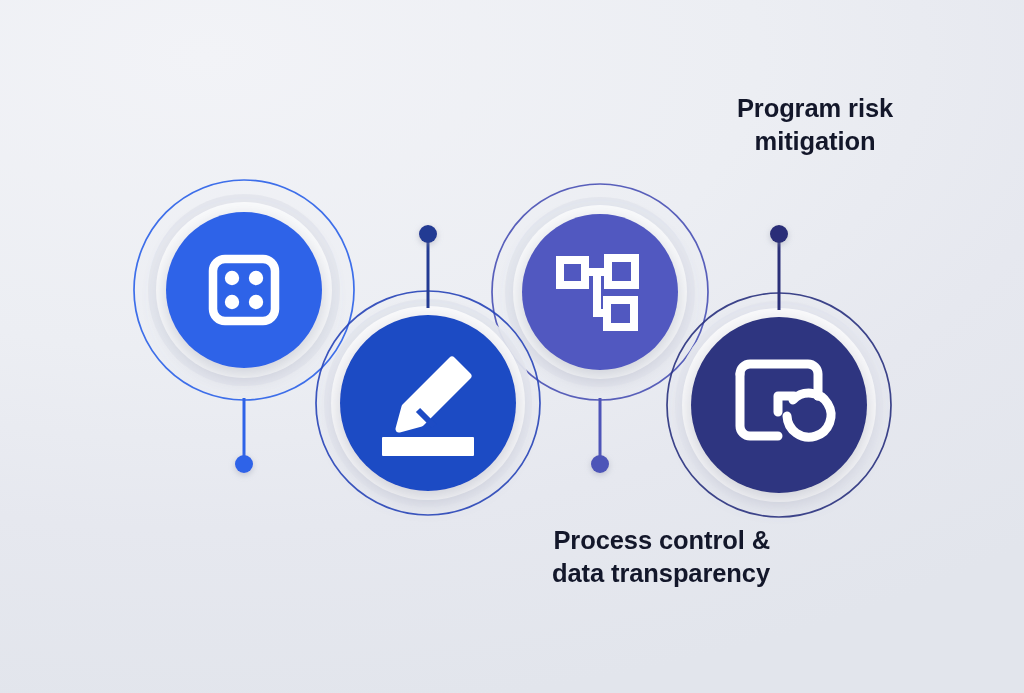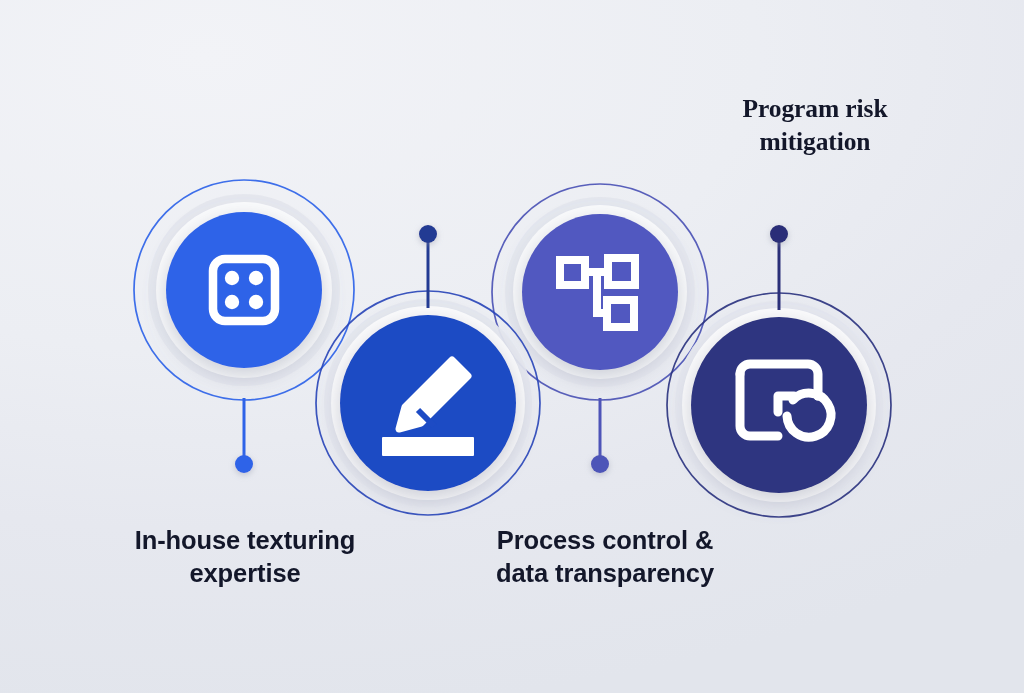--- a/index.html
+++ b/index.html
@@ -37,21 +37,21 @@
     font-weight: bold;
     font-size: 25.5px;
     line-height: 1.30;
     text-align: center;
     letter-spacing: -0.1px;
     white-space: pre-line;
   }
   .label-1 { left: 40px;  top: 524px; width: 410px; }
   .label-2 { left: 278px; top: 92px;  width: 330px; }
   .label-3 { left: 440px; top: 524px; width: 330px; }
-  .label-4 { left: 660px; top: 92px;  width: 310px; font-family: Liberation Serif, serif; }
+  .label-4 { left: 660px; top: 92px;  width: 310px; }
 </style>
 </head>
 <body>
 
 <div id="stage" style="background-color: rgb(236, 238, 243);">
 
   <svg id="art" viewBox="0 0 1024 693">
     <defs>
       <filter id="discShadow" x="-60%" y="-60%" width="220%" height="220%">
         <feDropShadow dx="0" dy="7" stdDeviation="11" flood-color="#7d8398" flood-opacity="0.40"></feDropShadow>
@@ -126,20 +126,18 @@
       <circle cx="428" cy="403" r="88" fill="#1D4BC4" filter="url(#discShadow)"></circle>
 
       <g>
         <path d="M452 360 l16 16 -47 47 -22 6 6 -22 z" fill="#ffffff" stroke="#ffffff" stroke-width="7" stroke-linejoin="round"></path>
         <path d="M418 410 l16 16" stroke="#1D4BC4" stroke-width="6"></path>
         <rect x="382" y="437" width="92" height="19" rx="1" fill="#ffffff"></rect>
       </g>
     </g>
   </svg>
 
-  <div class="label label-1" style="color: rgb(19, 23, 42);">In-house texturing
-expertise</div>
-  <div class="label label-3" style="color: rgb(19, 23, 42);">Process control &amp;
+  <div class="label label-3" style="color: rgb(19, 23, 42); text-align: right;">Process control &amp;
 data transparency</div>
   <div class="label label-4" style="color: rgb(19, 23, 42);">Program risk
 mitigation</div>
 
 </div>
 
 </body></html>

